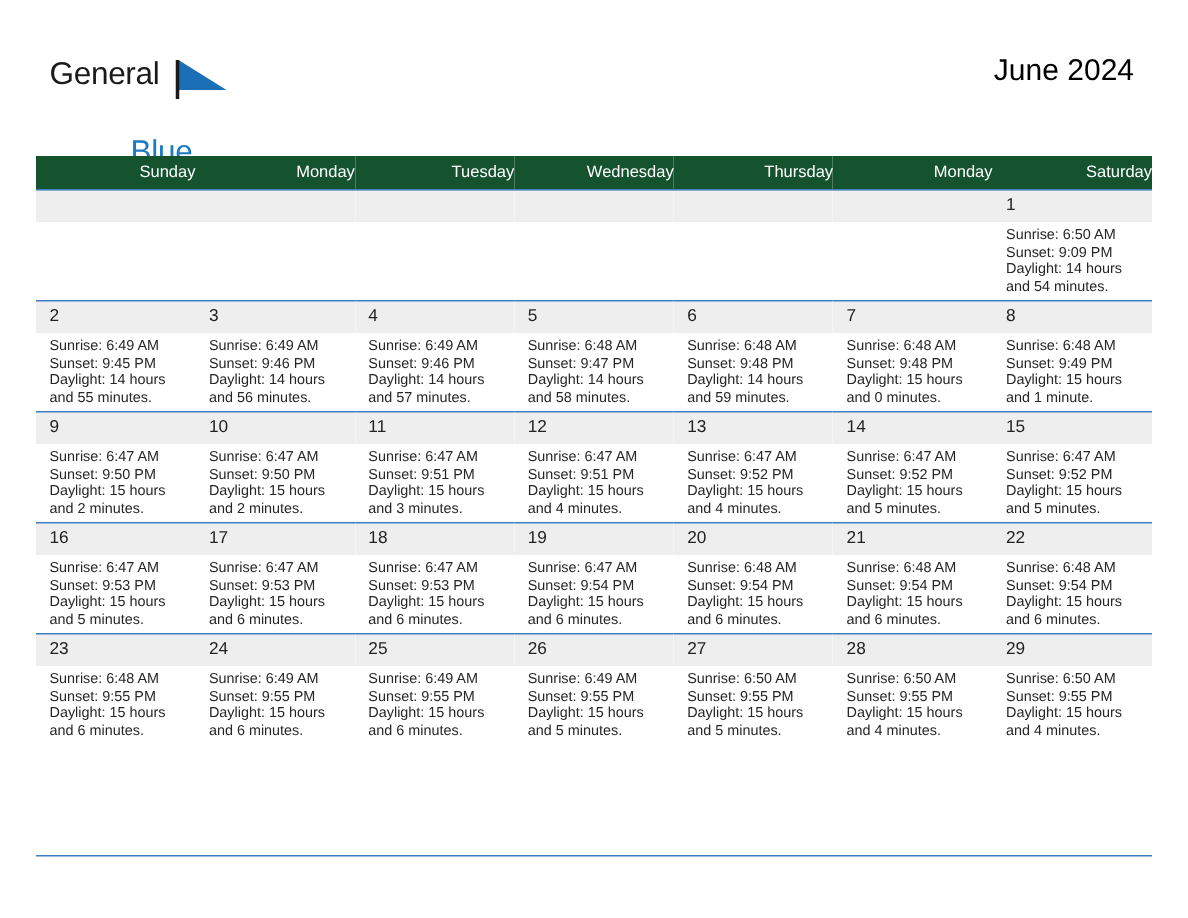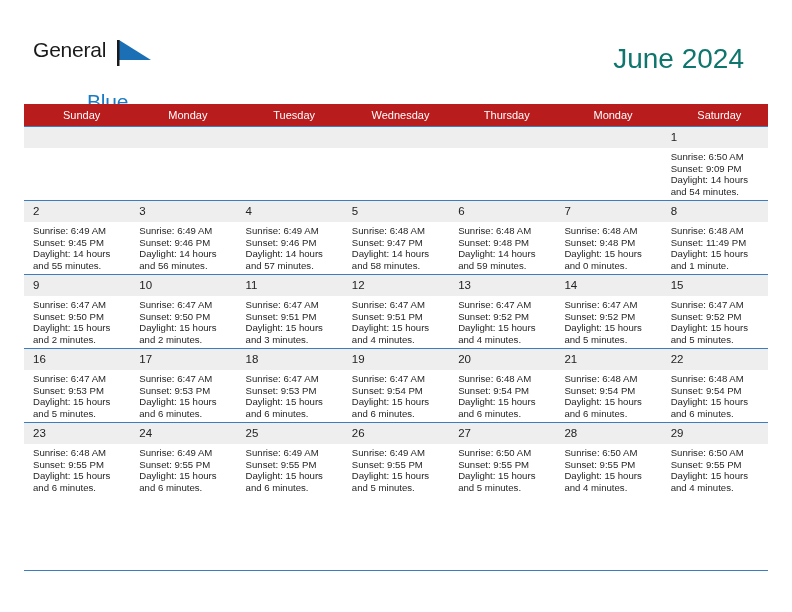--- a/index.html
+++ b/index.html
@@ -63,25 +63,25 @@
     height: 26px;
   }
 
   .title-block {
     position: absolute;
     right: 36px;
     top: 32px;
     text-align: right;
   }
   .cal-title {
-    font-size: 28px;
-    color: #0f766e;
+    font-size: 20px;
+    color: #000000;
     line-height: 30px;
     font-weight: normal;
-    margin: 12px;
+    margin: 0;
     white-space: nowrap;
   }
   .cal-subtitle {
     font-size: 13.5px;
     color: #1c1c1c;
     line-height: 18px;
     margin: 9px 0 0 0;
     white-space: nowrap;
   }
 
@@ -90,25 +90,25 @@
     position: absolute;
     left: 24px;
     top: 104px;
     width: 744px;
     border-collapse: collapse;
     table-layout: fixed;
   }
   .calendar col { width: 106.28px; }
 
   .dow-row th {
-    background: #b91c1c;
+    background: #14532d;
     color: #ffffff;
     font-size: 11px;
     font-weight: normal;
-    text-align: center;
+    text-align: right;
     padding: 5px 0 5px 9px;
     height: 12px;
     border: none;
     white-space: nowrap;
   }
 
   td.day-cell {
     vertical-align: top;
     padding: 0;
     height: 73px;
@@ -268,21 +268,21 @@
             <div class="info">
               <div>Sunrise: 6:48 AM</div>
               <div>Sunset: 9:48 PM</div>
               <div class="wrap">Daylight: 15 hours and 0 minutes.</div>
             </div>
           </td>
           <td class="day-cell">
             <span class="daynum">8</span>
             <div class="info">
               <div>Sunrise: 6:48 AM</div>
-              <div>Sunset: 11:49 PM</div>
+              <div>Sunset: 9:49 PM</div>
               <div class="wrap">Daylight: 15 hours and 1 minute.</div>
             </div>
           </td>
         </tr>
         <tr>
           <td class="day-cell">
             <span class="daynum">9</span>
             <div class="info">
               <div>Sunrise: 6:47 AM</div>
               <div>Sunset: 9:50 PM</div>

